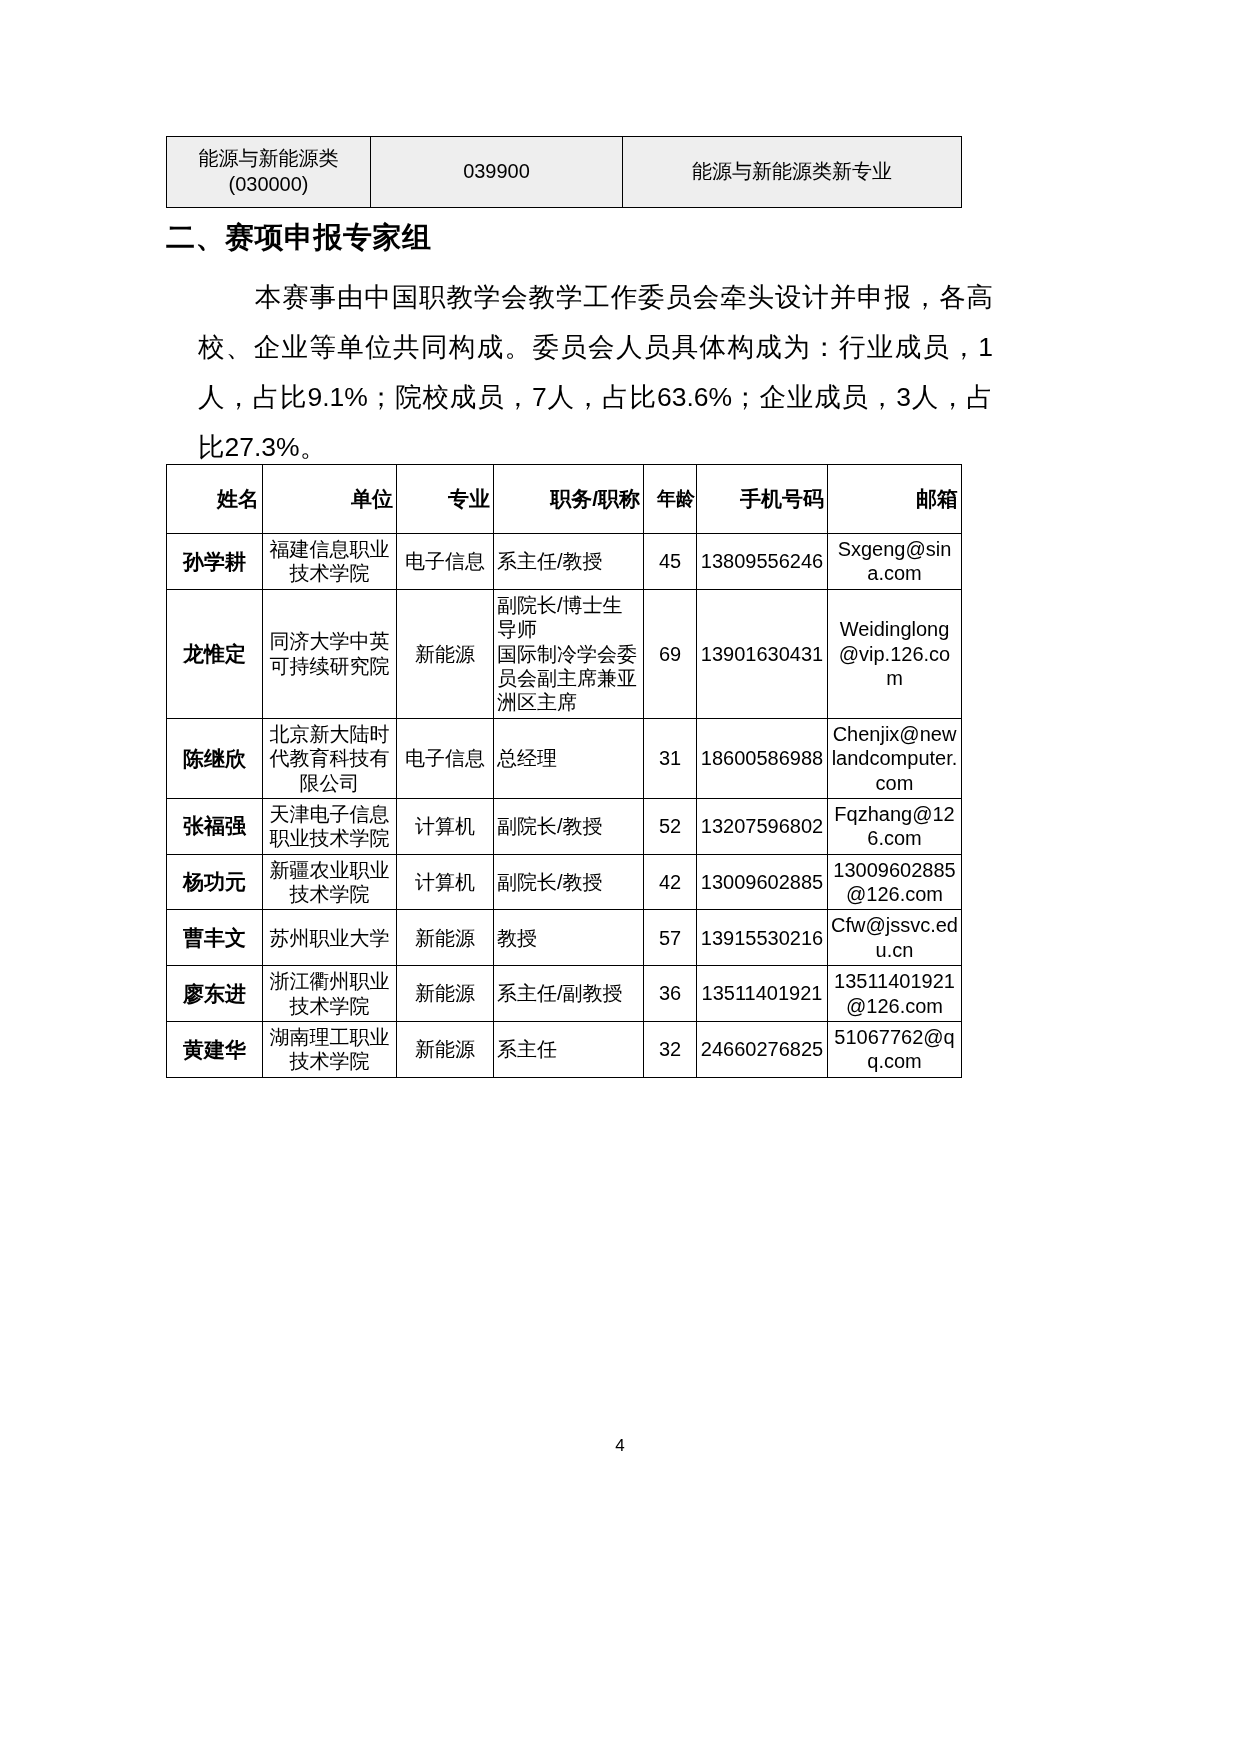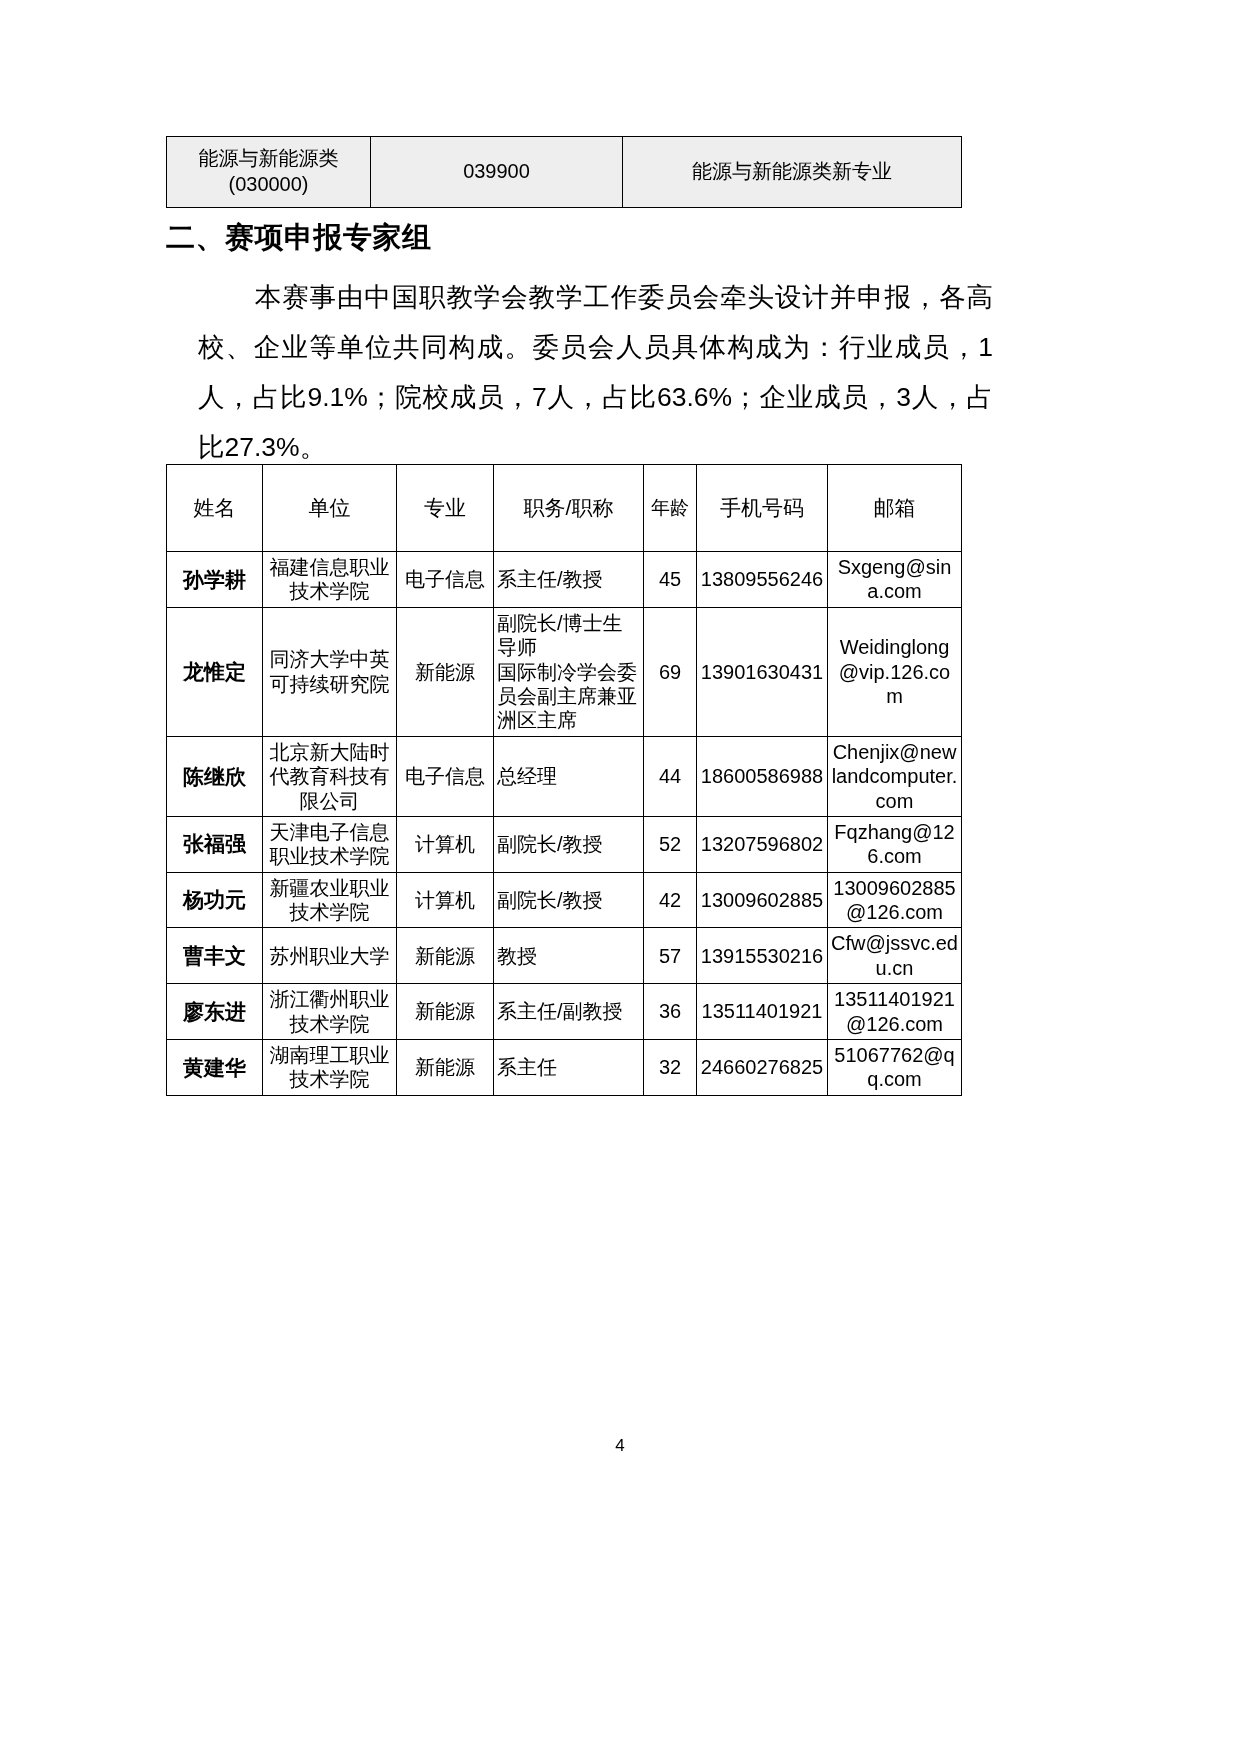--- a/index.html
+++ b/index.html
@@ -93,28 +93,29 @@
     border: 1.4px solid #000000;
     padding: 3px 3px;
     text-align: center;
     vertical-align: middle;
     line-height: 1.22;
     word-break: break-all;
     overflow-wrap: break-word;
     background: #ffffff;
   }
   #experts-table thead th {
-    font-weight: normal;
+    font-weight: bold;
     font-size: 21px;
     height: 58px;
+    text-align: right;
   }
   #experts-table thead th.age-head {
     font-size: 19px;
     line-height: 1.05;
-    padding: 14px 1px;
+    padding: 5px 1px;
   }
   #experts-table tbody td {
     font-size: 20px;
   }
   #experts-table tbody td.name-cell { font-weight: bold; font-size: 21px; }
   #experts-table tbody td.left-cell { text-align: left; }
 
   col.c-name { width: 96px; }
   col.c-org  { width: 134px; }
   col.c-major{ width: 97px; }
@@ -200,21 +201,21 @@
 国际制冷学会委员会副主席兼亚洲区主席</td>
             <td>69</td>
             <td>13901630431</td>
             <td>Weidinglong@vip.126.com</td>
           </tr>
           <tr>
             <td class="name-cell">陈继欣</td>
             <td>北京新大陆时代教育科技有限公司</td>
             <td>电子信息</td>
             <td class="left-cell" style="white-space: pre-line; margin-top: 30px;">总经理</td>
-            <td>44</td>
+            <td>31</td>
             <td>18600586988</td>
             <td>Chenjix@newlandcomputer.com</td>
           </tr>
           <tr>
             <td class="name-cell">张福强</td>
             <td>天津电子信息职业技术学院</td>
             <td>计算机</td>
             <td class="left-cell" style="white-space: pre-line;">副院长/教授</td>
             <td>52</td>
             <td>13207596802</td>

